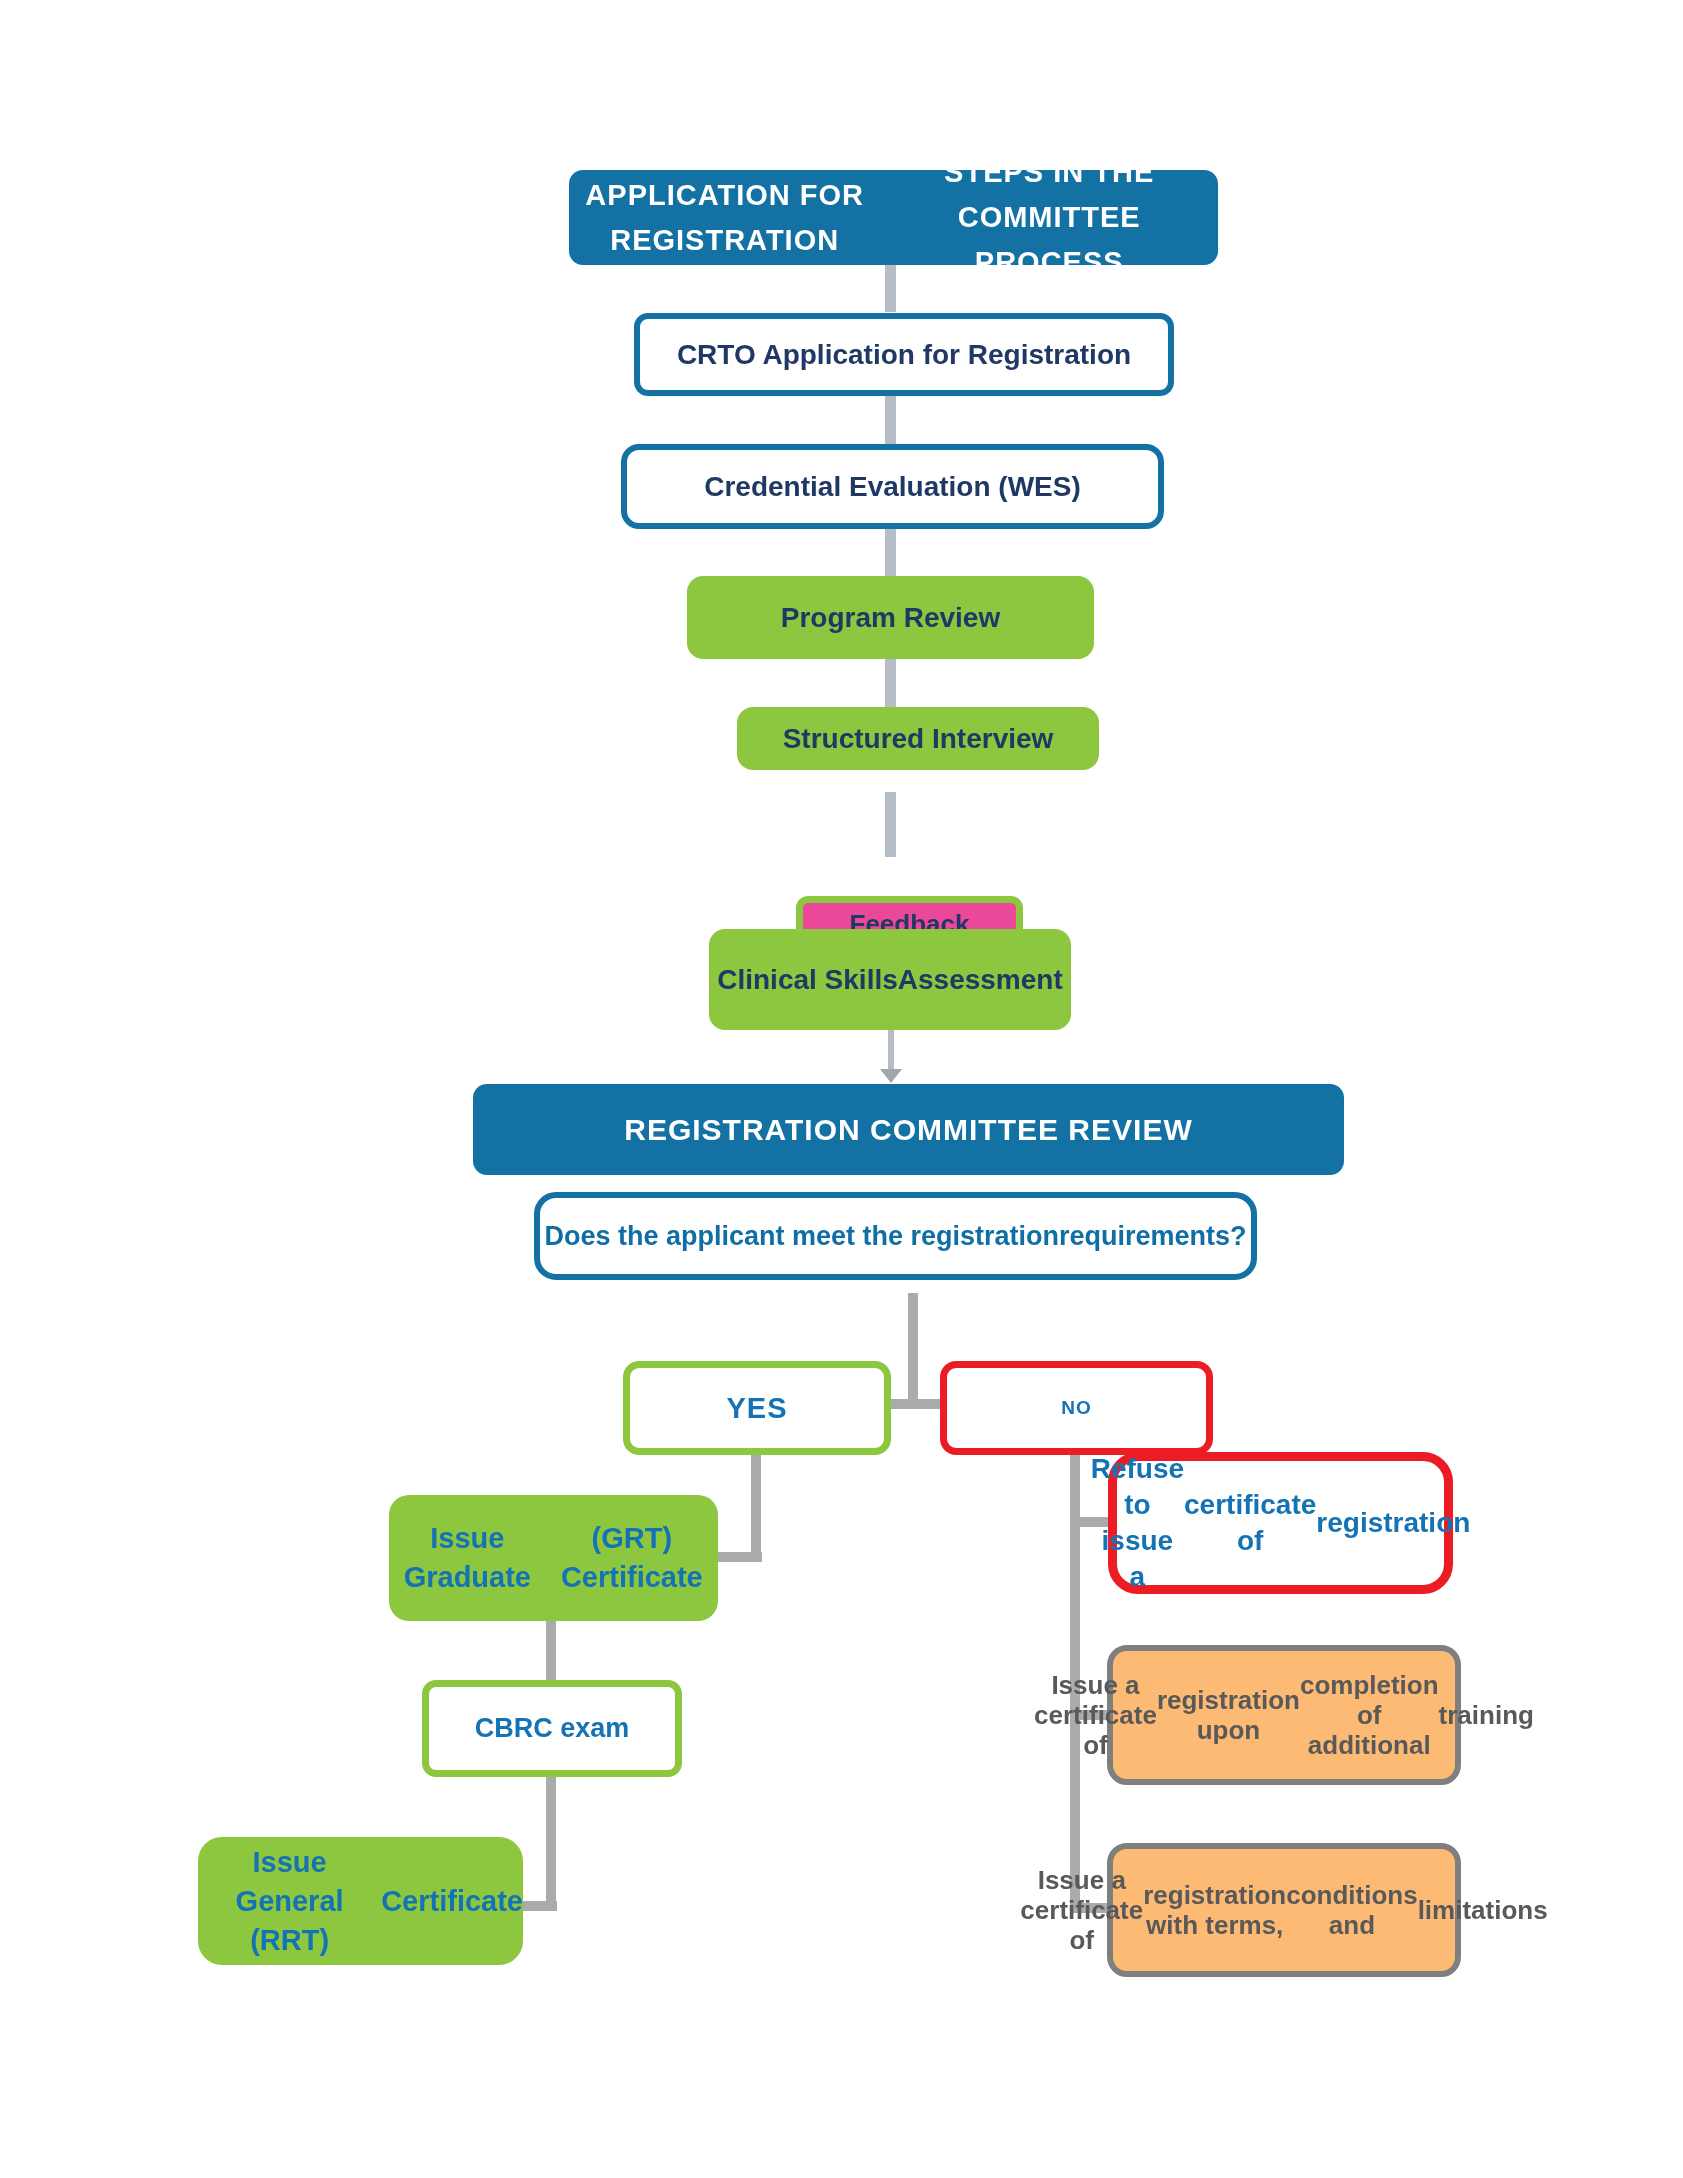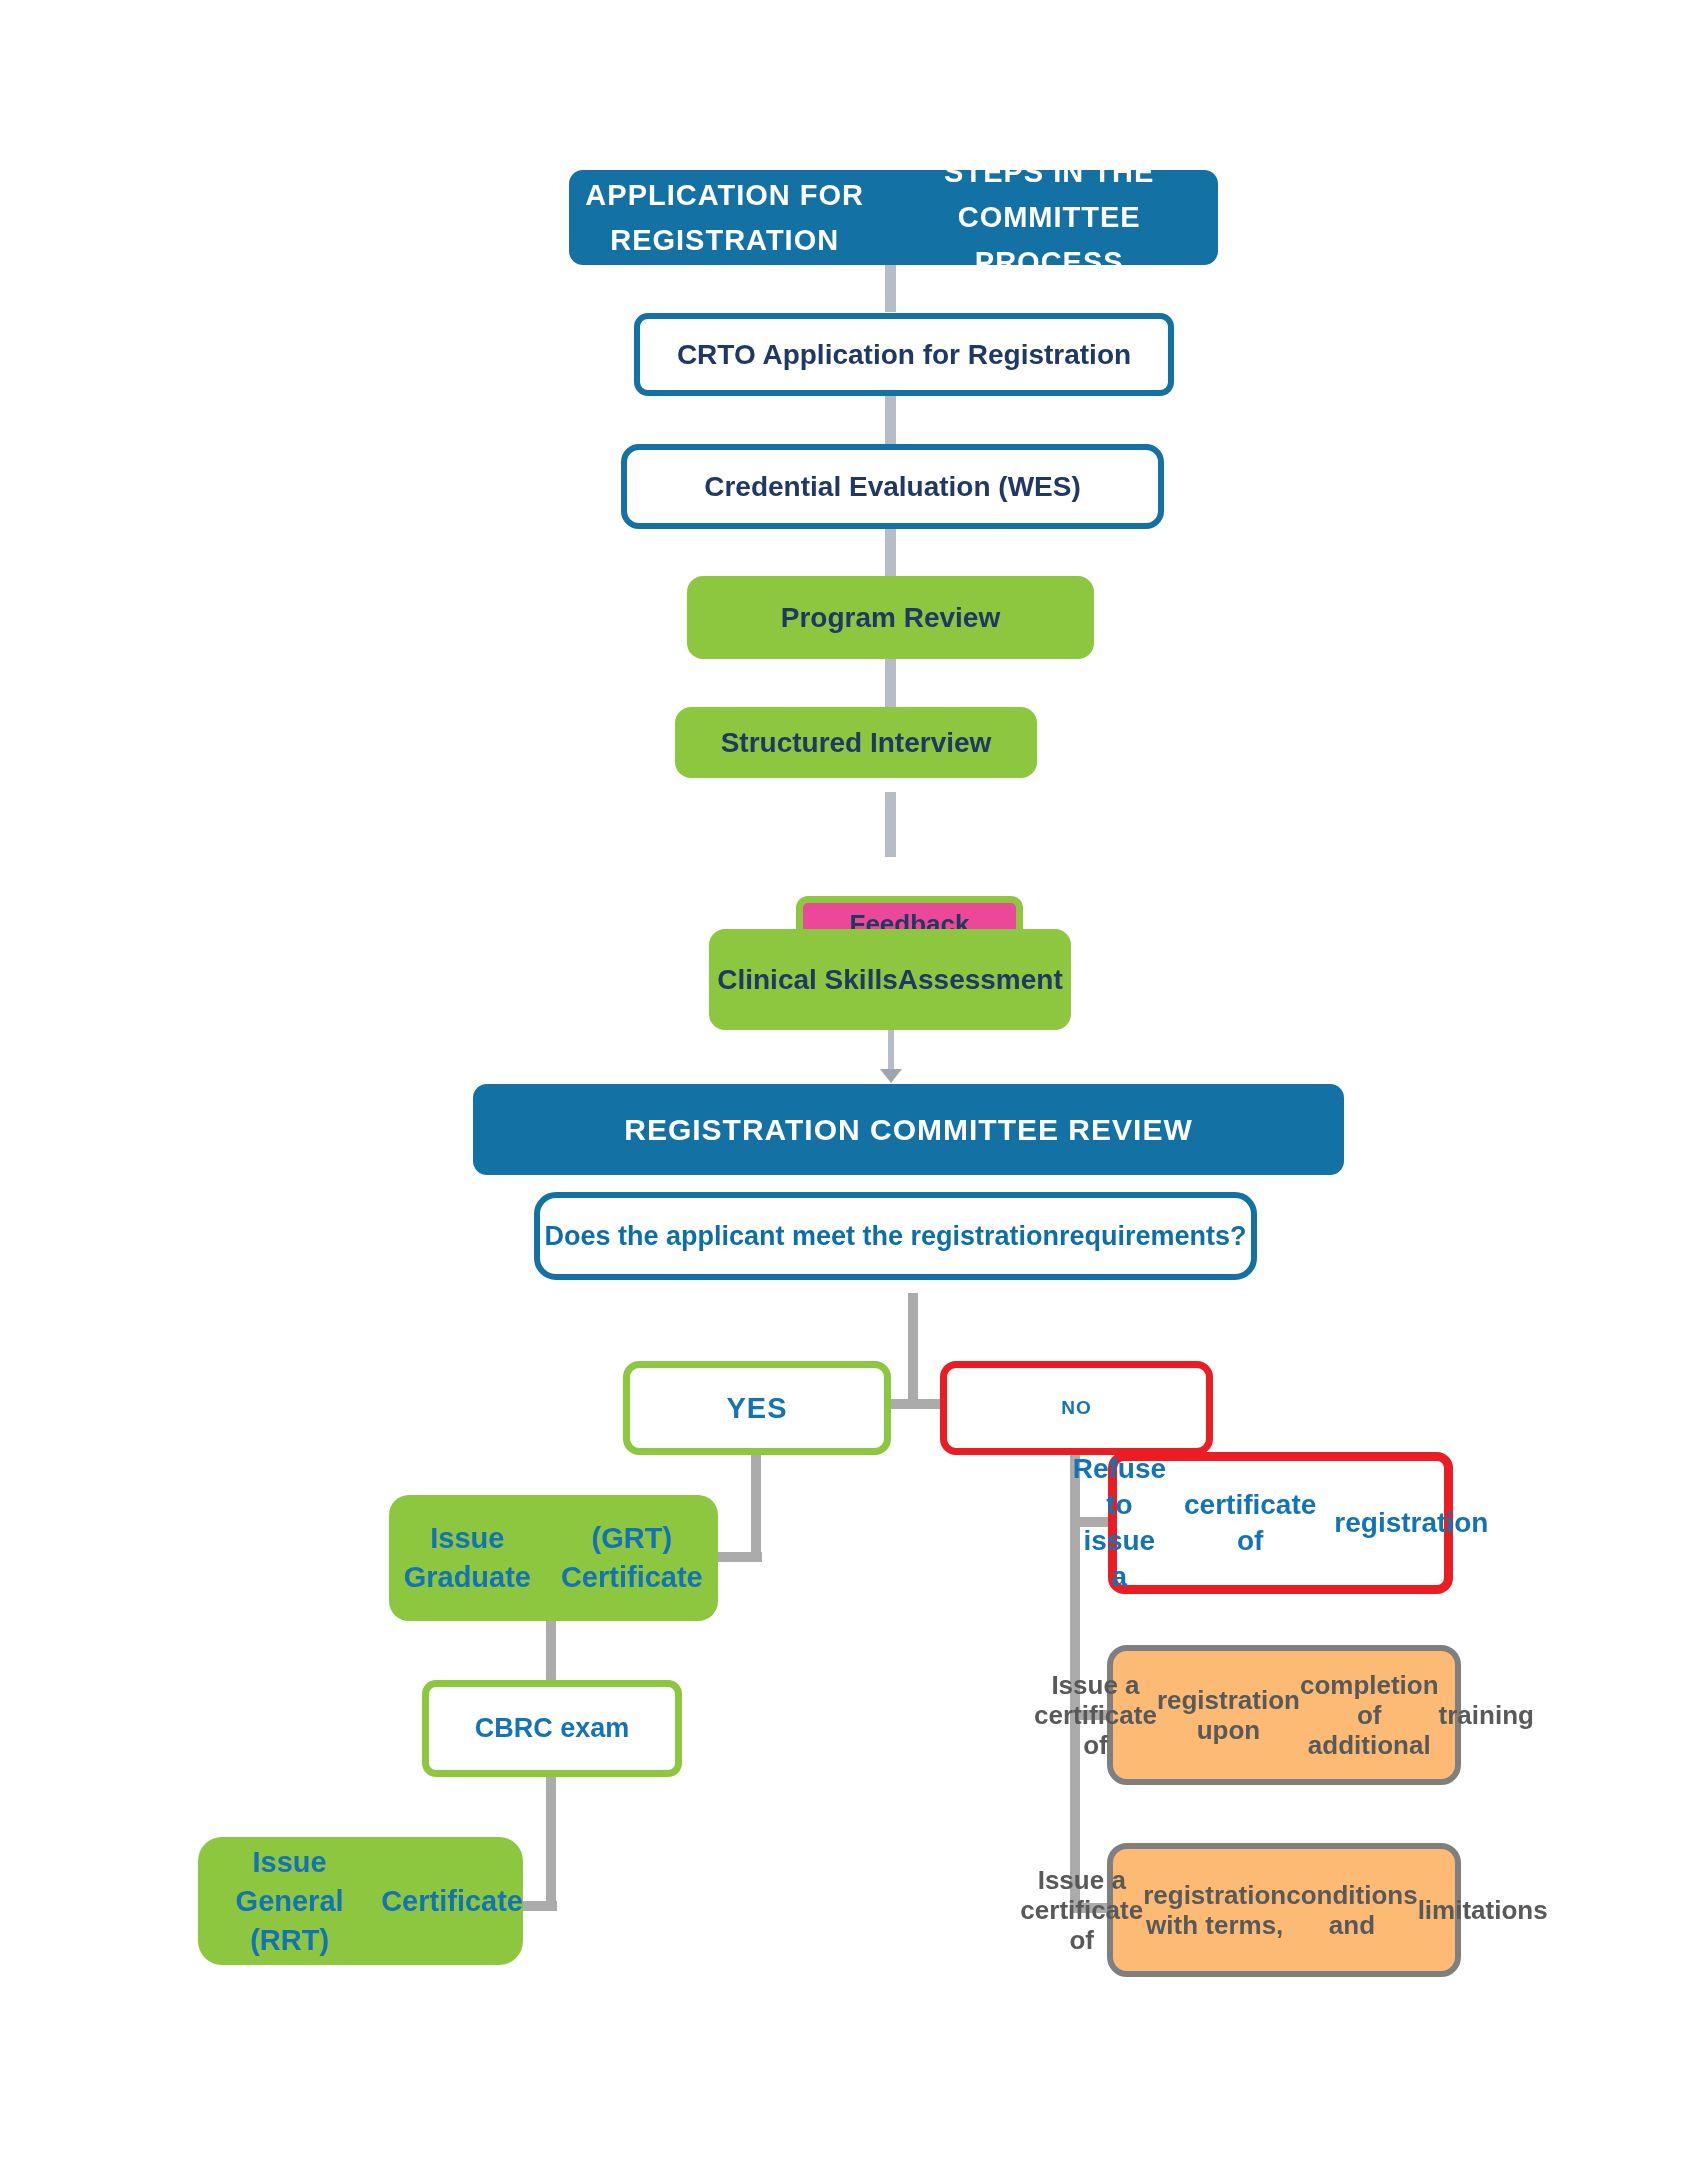--- a/index.html
+++ b/index.html
@@ -58,22 +58,22 @@
   .green-blue{
     background:var(--green);color:var(--text_blue);font-weight:bold;
     border-radius:20px;font-size:29px;
   }
   .green-blue .line{line-height:39px;}
   .white-green-blue{
     background:#ffffff;border:7px solid var(--green);border-radius:14px;
     color:var(--text_blue);font-weight:bold;font-size:27px;
   }
   .white-red{
-    background:#ffffff;border:9px solid var(--red);border-radius:16px;
-    color:var(--text_blue);font-weight:bold;font-size:28px;gap:18px;
+    background:#ffffff;border:9px solid var(--red);border-radius:30px;
+    color:var(--text_blue);font-weight:bold;font-size:28px;
   }
   .white-red .line{line-height:36px;}
   .white-gray{
     background:#fdba74;border:6px solid var(--gray_border);border-radius:20px;
     color:var(--gray_text);font-weight:bold;font-size:26px;
   }
   .white-gray .line{line-height:30px;}
   .vline,.hline{position:absolute;}
   .vline{width:11px;background:var(--conn_light);}
   .hline{height:10px;background:var(--conn_dark);}
@@ -124,21 +124,21 @@
   </div>
 
   <div class="node white-blue" style="left:621px;top:444px;width:543px;height:85px;border-radius:18px;">
     <div>Credential Evaluation (WES)</div>
   </div>
 
   <div class="node green-fill" style="left:687px;top:576px;width:407px;height:83px;">
     <div>Program Review</div>
   </div>
 
-  <div class="node green-fill" style="left:675px;top:707px;width:362px;height:71px;">
+  <div class="node green-fill" style="left:737px;top:707px;width:362px;height:63px;">
     <div>Structured Interview</div>
   </div>
 
   <div class="node white-green" style="left:796px;top:854px;width:227px;height:56px;">
     <div>Feedback</div>
   </div>
 
   <div class="node green-fill" style="left:709px;top:929px;width:362px;height:101px;">
     <div class="line">Clinical Skills</div>
     <div class="line">Assessment</div>

